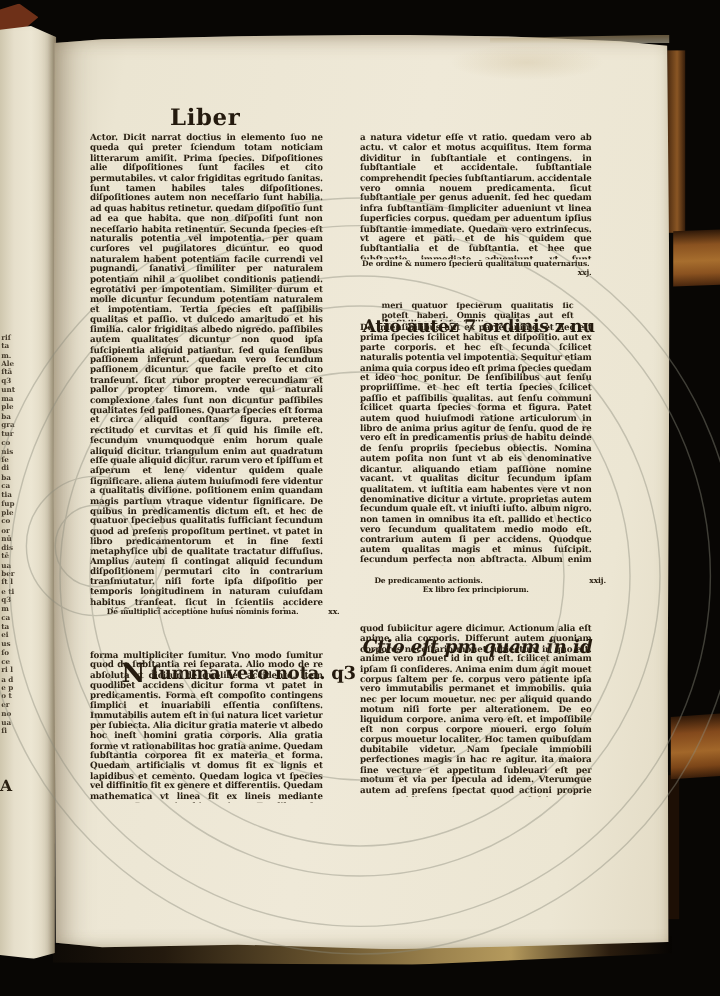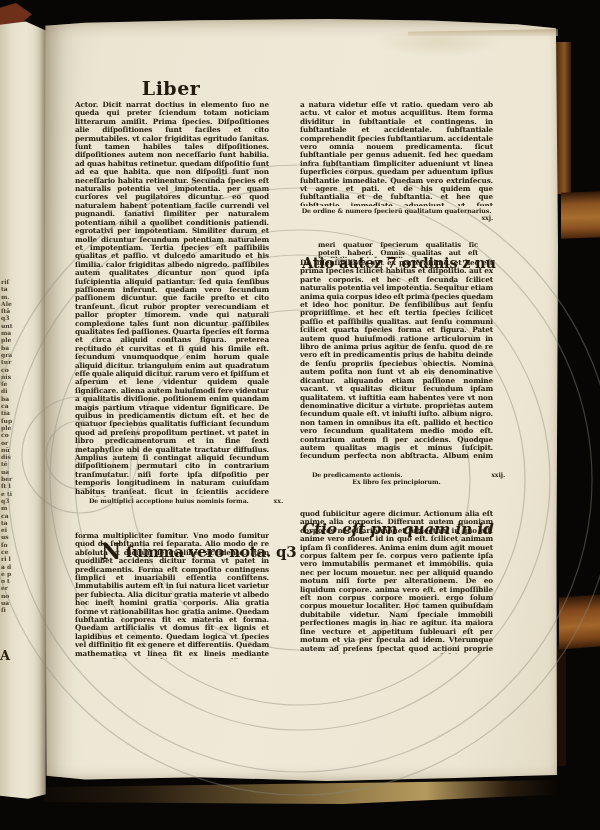--- a/index.html
+++ b/index.html
@@ -13,21 +13,21 @@
     background:linear-gradient(90deg,#0e0a06 0%,#241a0e 18%,#6b5630 45%,#9b824d 62%,#b59a5d 74%,#2a1c0e 90%,#060402 100%);
     clip-path:polygon(0 30%,100% 0,100% 60%,58% 100%,0 92%);}
   .page-left{position:absolute;left:0;top:20px;width:47px;height:782px;z-index:2;
     background:linear-gradient(90deg,#cfc7ae 0%,#e6dfcb 25%,#ece6d3 55%,#ddd5bf 85%,#b8ad91 100%);
     clip-path:polygon(0 0.6%,55% 0.2%,100% 1.4%,97% 99%,60% 99.6%,0 99.2%);
     box-shadow:inset -9px 0 10px -6px rgba(60,45,25,.55);}
   .frag{position:absolute;left:1px;top:258px;width:12px;height:400px;overflow:hidden;
         font-size:6px;line-height:7.3px;font-weight:bold;color:#2a2012;word-break:break-all;opacity:.85;}
   .frag-initial{position:absolute;left:0;top:628px;font-size:13px;font-weight:bold;color:#2a2012;}
 
-  .page-main{position:absolute;left:44px;top:19px;width:514px;height:762px;z-index:3;
+  .page-main{position:absolute;left:44px;top:29px;width:514px;height:762px;z-index:3;
     background:linear-gradient(100deg,#e0d9c4 0%,#ebe5d2 10%,#efe9d8 50%,#ece6d3 84%,#e2dac4 100%);
     clip-path:polygon(0.3% 0.9%,8% 0.5%,30% 0.15%,55% 0%,75% 0.2%,92% 0.7%,99.6% 1.2%,100% 30%,99.7% 70%,99.8% 99.2%,80% 99.6%,55% 100%,30% 99.5%,8% 99.8%,0.5% 99.3%,0.15% 50%);}
   .page-shade{position:absolute;inset:0;pointer-events:none;
     box-shadow:inset 20px 0 26px -14px rgba(90,70,40,.55),
                inset -7px 0 12px -8px rgba(120,95,55,.35),
                inset 0 14px 18px -13px rgba(115,90,55,.45),
                inset 0 -10px 14px -10px rgba(110,88,52,.35);}
   .stain{position:absolute;left:330px;top:8px;width:130px;height:30px;
     background:radial-gradient(ellipse at center,rgba(160,130,70,.16),transparent 70%);}
 

